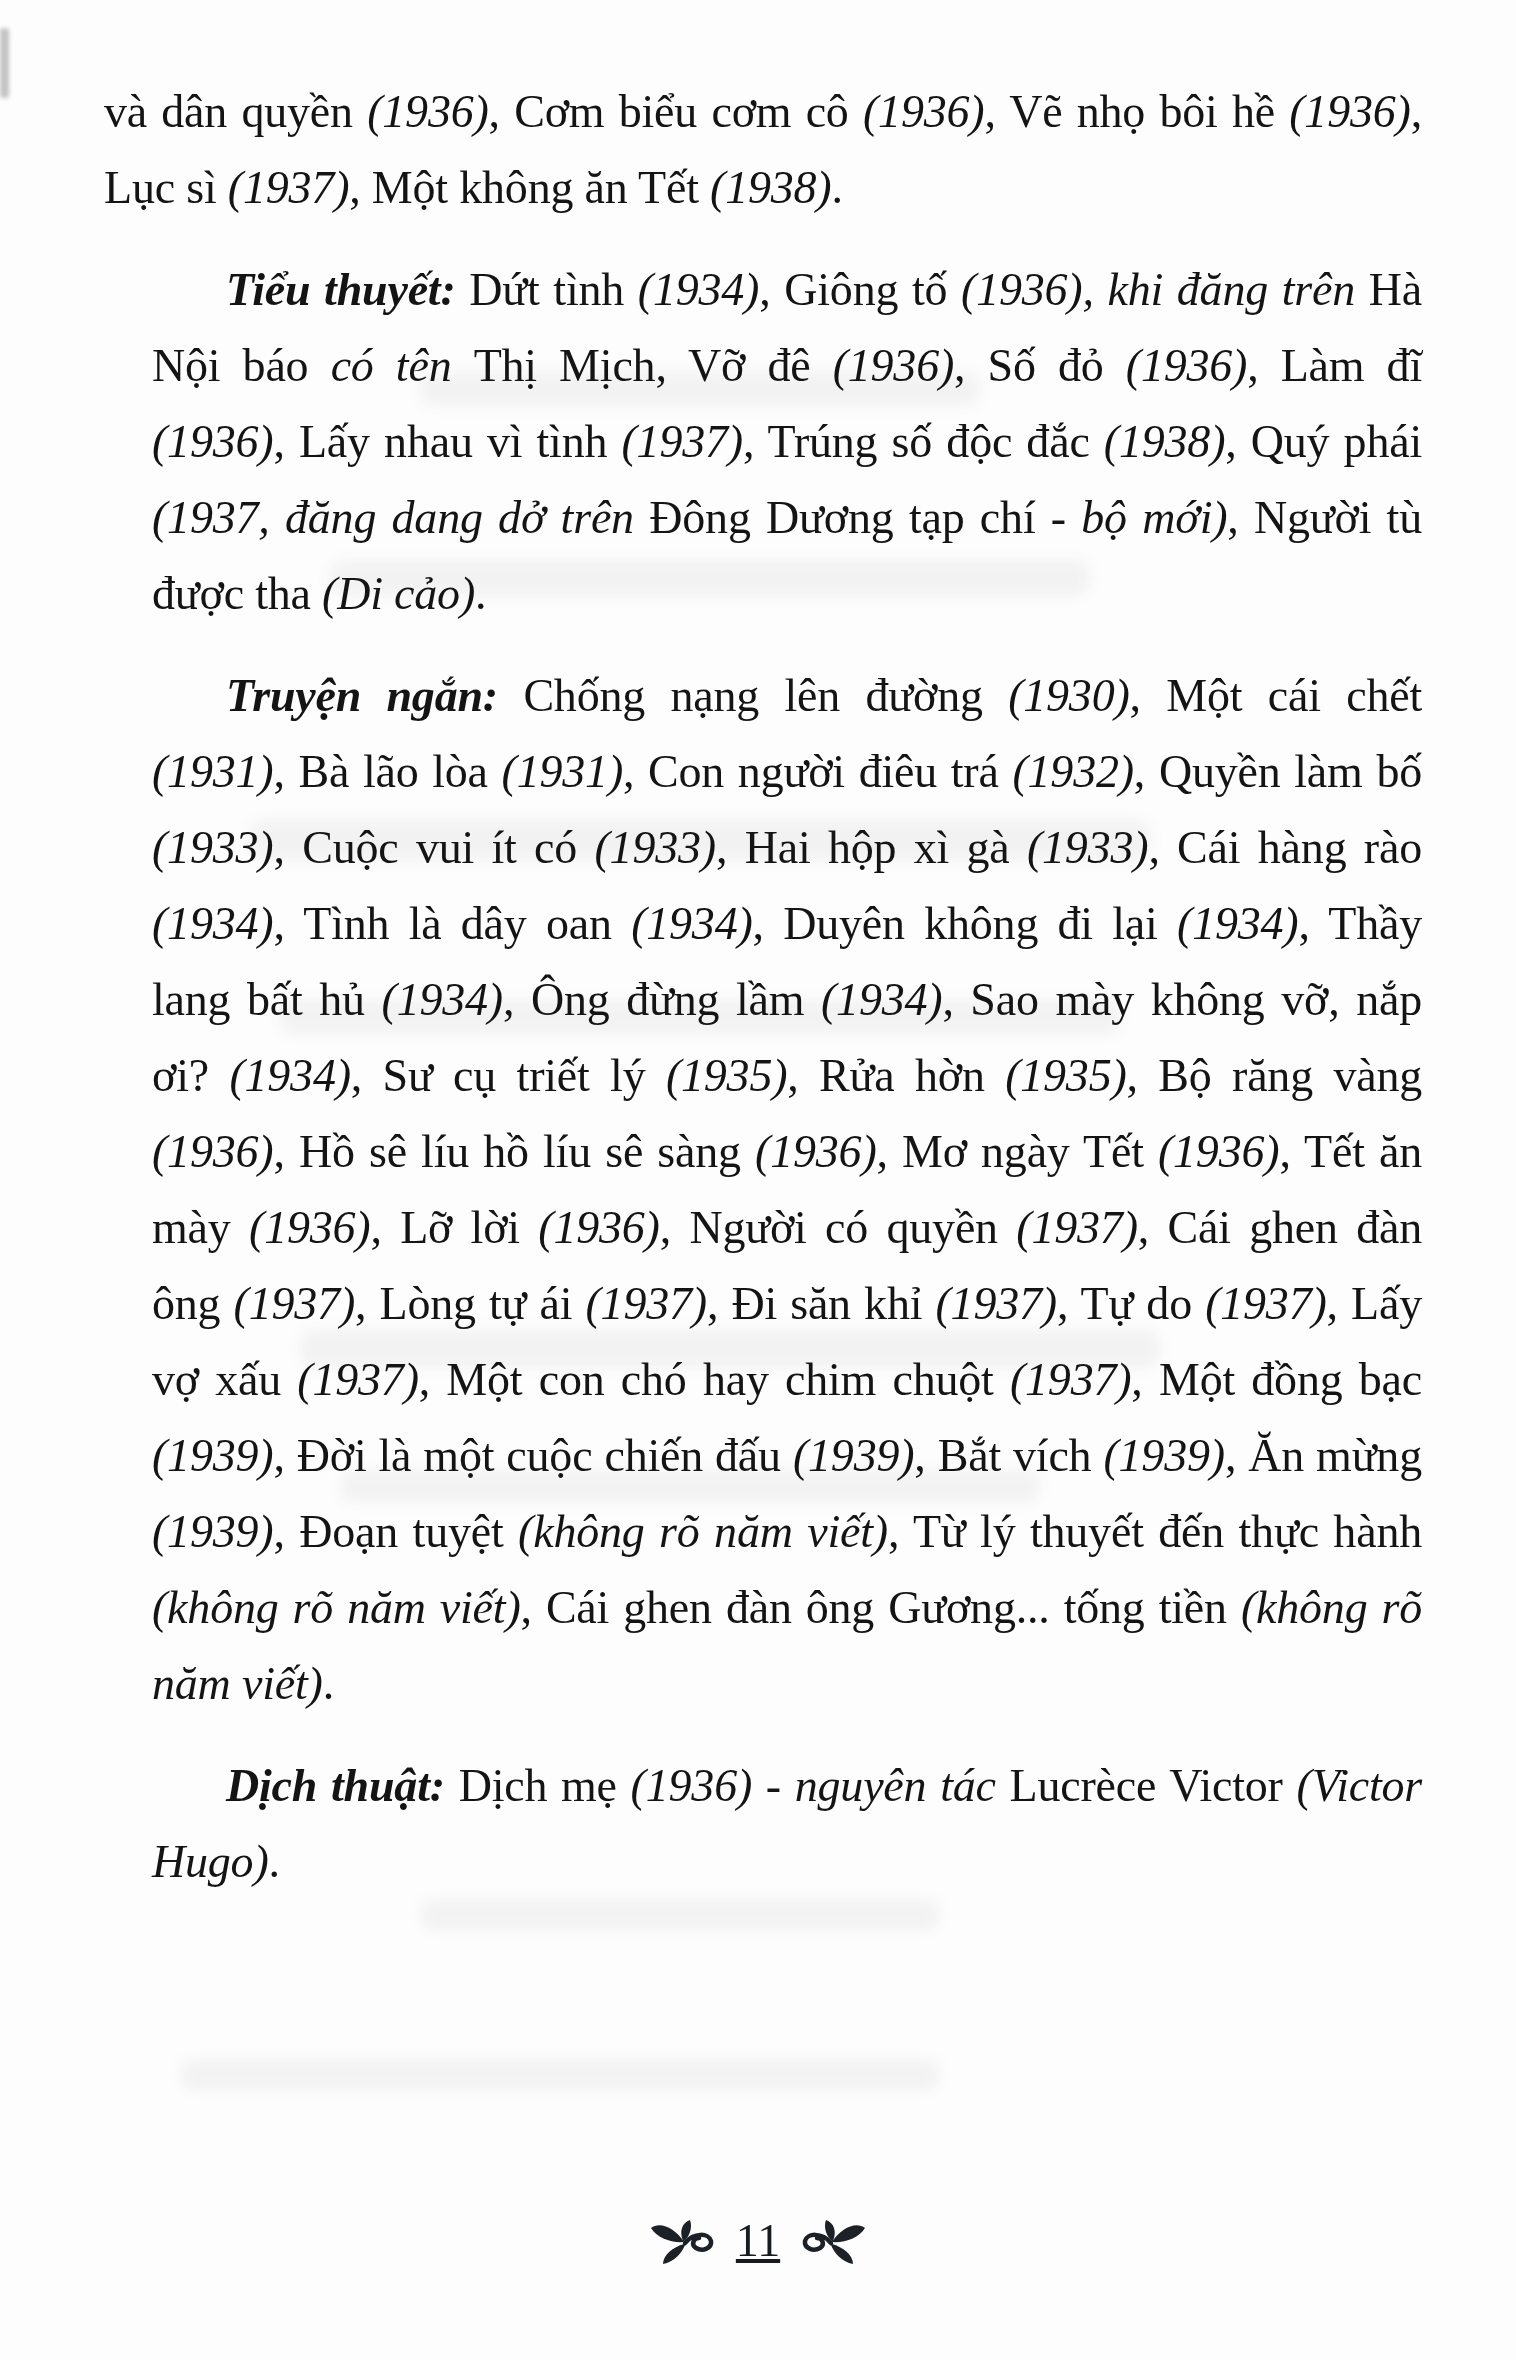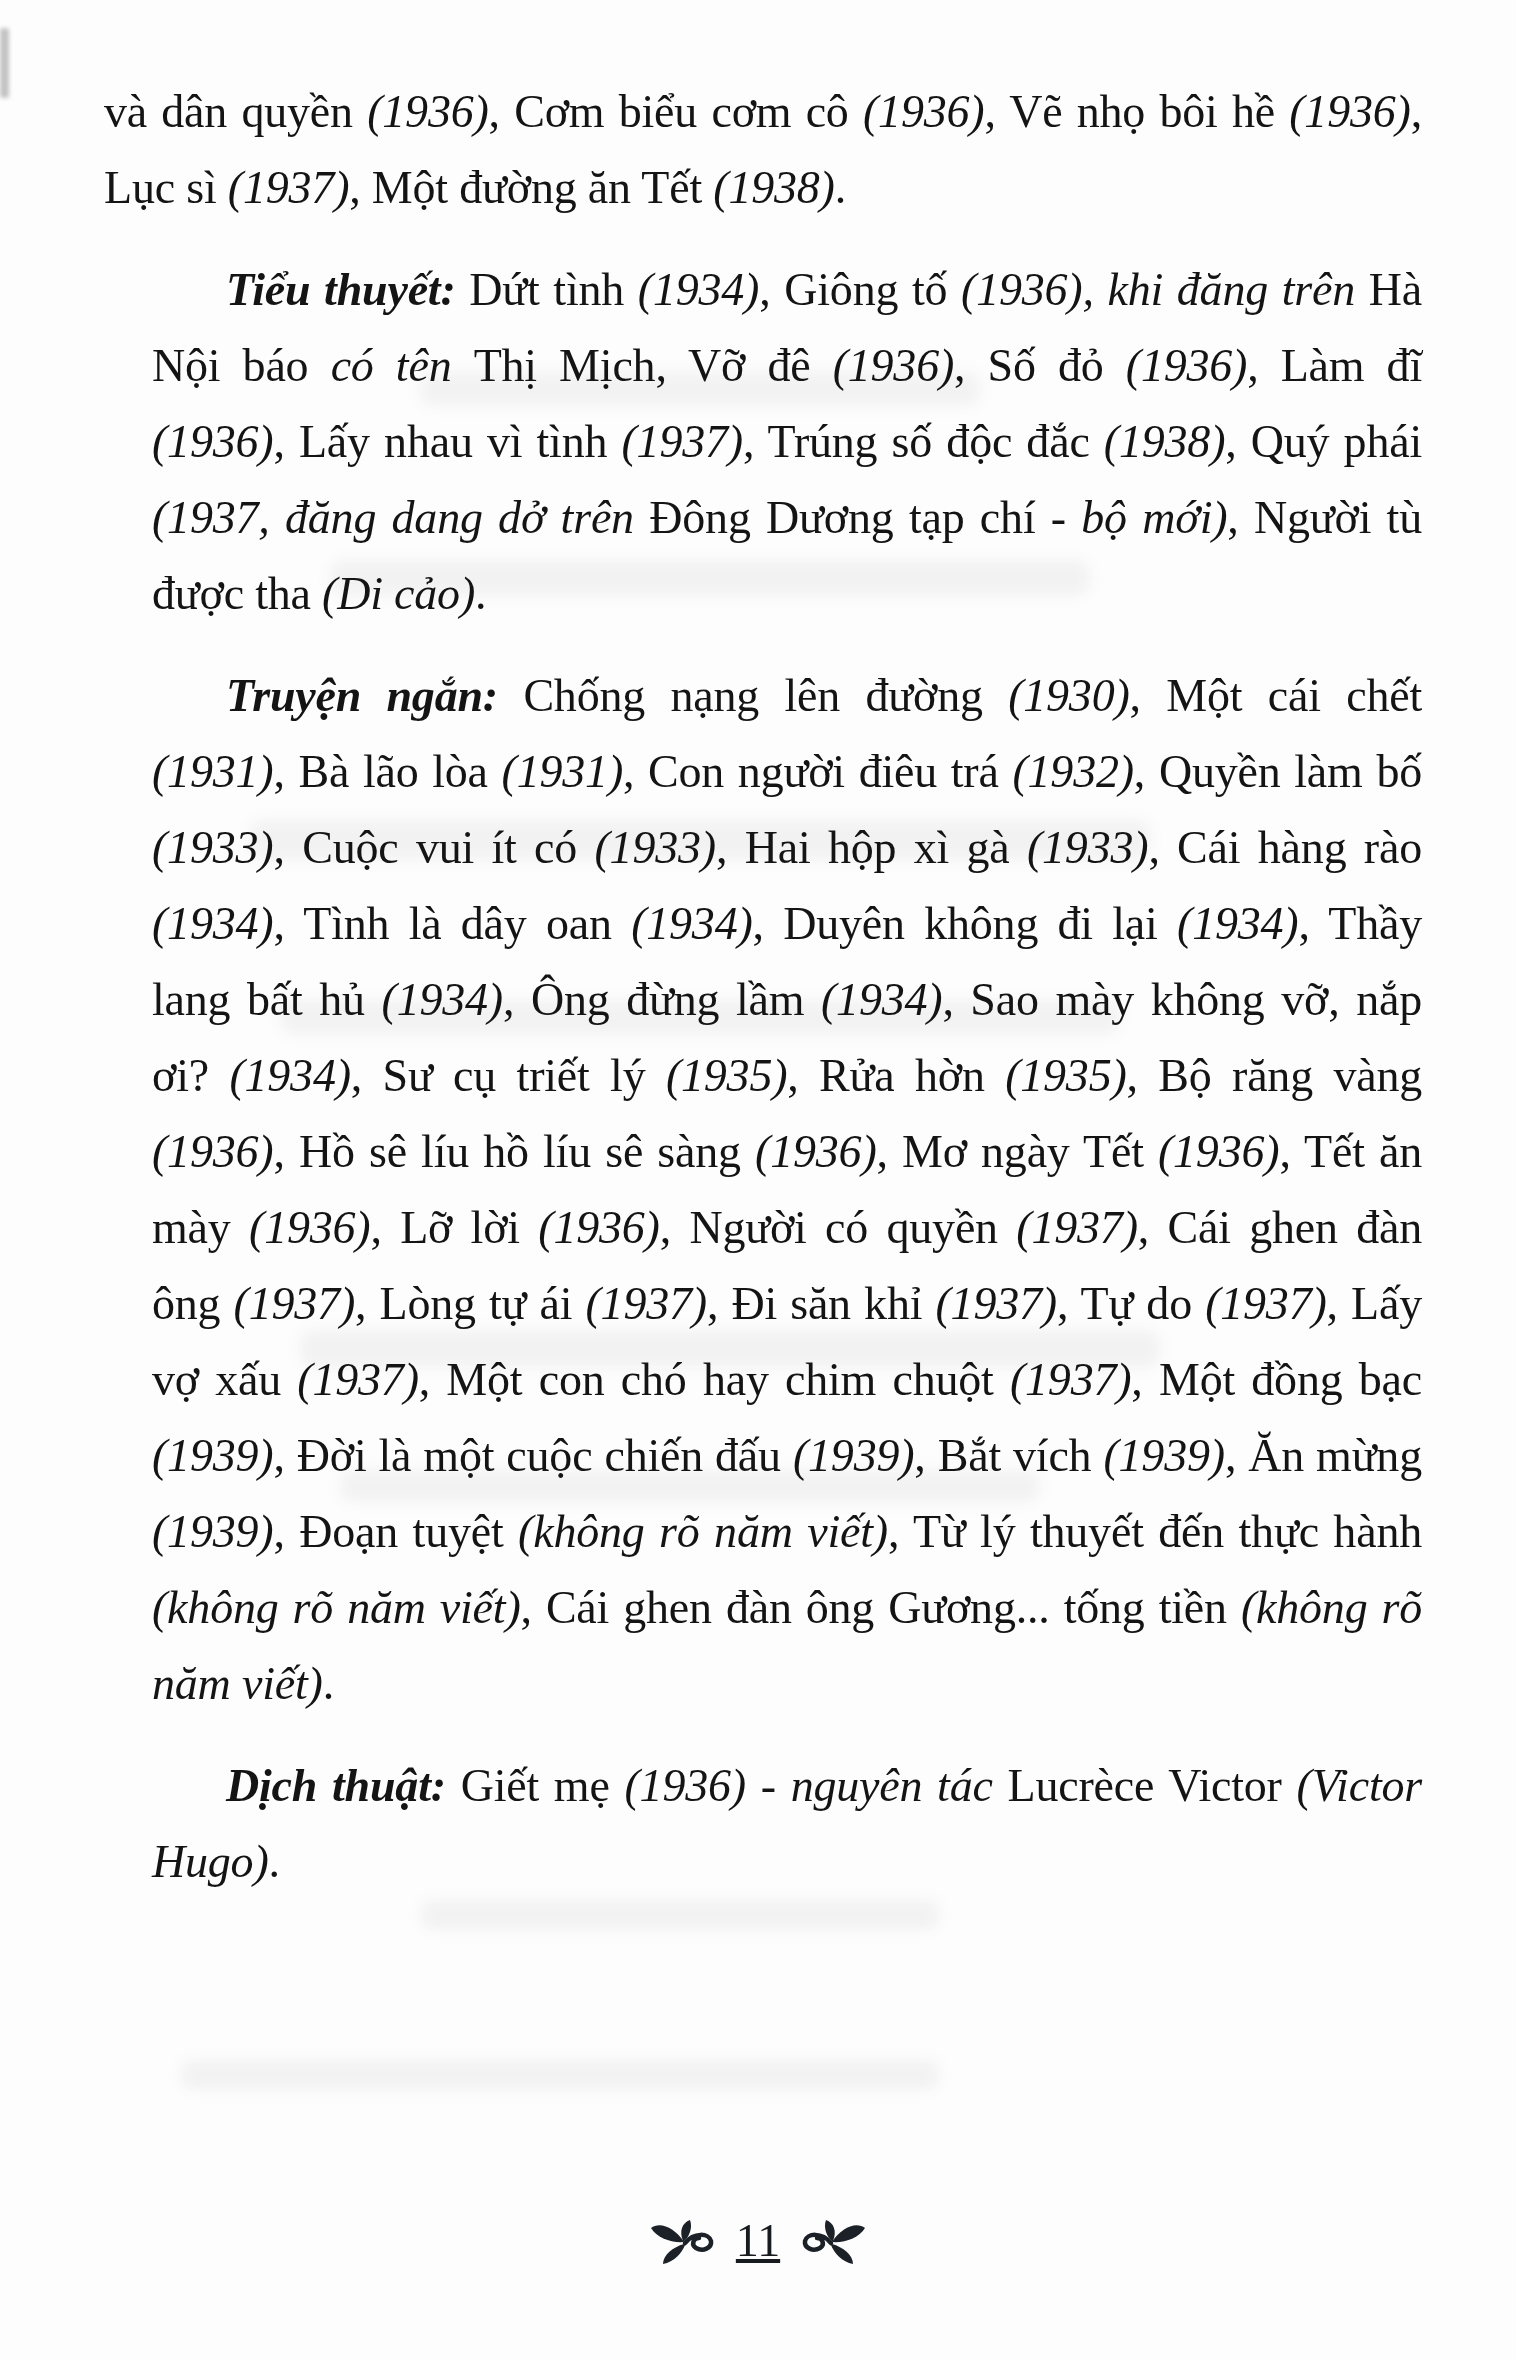--- a/index.html
+++ b/index.html
@@ -91,24 +91,24 @@
   <div class="smudge" style="left:420px; top:372px; width:560px; height:34px;"></div>
   <div class="smudge" style="left:330px; top:560px; width:760px; height:36px;"></div>
   <div class="smudge" style="left:250px; top:820px; width:900px; height:40px;"></div>
   <div class="smudge" style="left:280px; top:1000px; width:840px; height:34px;"></div>
   <div class="smudge" style="left:300px; top:1330px; width:860px; height:38px;"></div>
   <div class="smudge" style="left:340px; top:1470px; width:700px; height:32px;"></div>
   <div class="smudge" style="left:420px; top:1900px; width:520px; height:30px;"></div>
   <div class="smudge" style="left:180px; top:2060px; width:760px; height:30px;"></div>
 
   <main class="text-block">
-      <p class=""><span class="n">và dân quyền </span><span class="i">(1936)</span><span class="n">, Cơm biểu cơm cô </span><span class="i">(1936)</span><span class="n">, Vẽ nhọ bôi hề </span><span class="i">(1936)</span><span class="n">, Lục sì </span><span class="i">(1937)</span><span class="n">, Một đường ăn Tết </span><span class="i">(1938)</span><span class="n">.</span></p>
+      <p class=""><span class="n">và dân quyền </span><span class="i">(1936)</span><span class="n">, Cơm biểu cơm cô </span><span class="i">(1936)</span><span class="n">, Vẽ nhọ bôi hề </span><span class="i">(1936)</span><span class="n">, Lục sì </span><span class="i">(1937)</span><span class="n">, Một không ăn Tết </span><span class="i">(1938)</span><span class="n">.</span></p>
       <p class="indent"><span class="bi">Tiểu thuyết: </span><span class="n">Dứt tình </span><span class="i">(1934)</span><span class="n">, Giông tố </span><span class="i">(1936), khi đăng trên </span><span class="n">Hà Nội báo </span><span class="i">có tên </span><span class="n">Thị Mịch, Vỡ đê </span><span class="i">(1936)</span><span class="n">, Số đỏ </span><span class="i">(1936)</span><span class="n">, Làm đĩ </span><span class="i">(1936)</span><span class="n">, Lấy nhau vì tình </span><span class="i">(1937)</span><span class="n">, Trúng số độc đắc </span><span class="i">(1938)</span><span class="n">, Quý phái </span><span class="i">(1937, đăng dang dở trên </span><span class="n">Đông Dương tạp chí - </span><span class="i">bộ mới)</span><span class="n">, Người tù được tha </span><span class="i">(Di cảo)</span><span class="n">.</span></p>
       <p class="indent"><span class="bi">Truyện ngắn: </span><span class="n">Chống nạng lên đường </span><span class="i">(1930)</span><span class="n">, Một cái chết </span><span class="i">(1931)</span><span class="n">, Bà lão lòa </span><span class="i">(1931)</span><span class="n">, Con người điêu trá </span><span class="i">(1932)</span><span class="n">, Quyền làm bố </span><span class="i">(1933)</span><span class="n">, Cuộc vui ít có </span><span class="i">(1933)</span><span class="n">, Hai hộp xì gà </span><span class="i">(1933)</span><span class="n">, Cái hàng rào </span><span class="i">(1934)</span><span class="n">, Tình là dây oan </span><span class="i">(1934)</span><span class="n">, Duyên không đi lại </span><span class="i">(1934)</span><span class="n">, Thầy lang bất hủ </span><span class="i">(1934)</span><span class="n">, Ông đừng lầm </span><span class="i">(1934)</span><span class="n">, Sao mày không vỡ, nắp ơi? </span><span class="i">(1934)</span><span class="n">, Sư cụ triết lý </span><span class="i">(1935)</span><span class="n">, Rửa hờn </span><span class="i">(1935)</span><span class="n">, Bộ răng vàng </span><span class="i">(1936)</span><span class="n">, Hồ sê líu hồ líu sê sàng </span><span class="i">(1936)</span><span class="n">, Mơ ngày Tết </span><span class="i">(1936)</span><span class="n">, Tết ăn mày </span><span class="i">(1936)</span><span class="n">, Lỡ lời </span><span class="i">(1936)</span><span class="n">, Người có quyền </span><span class="i">(1937)</span><span class="n">, Cái ghen đàn ông </span><span class="i">(1937)</span><span class="n">, Lòng tự ái </span><span class="i">(1937)</span><span class="n">, Đi săn khỉ </span><span class="i">(1937)</span><span class="n">, Tự do </span><span class="i">(1937)</span><span class="n">, Lấy vợ xấu </span><span class="i">(1937)</span><span class="n">, Một con chó hay chim chuột </span><span class="i">(1937)</span><span class="n">, Một đồng bạc </span><span class="i">(1939)</span><span class="n">, Đời là một cuộc chiến đấu </span><span class="i">(1939)</span><span class="n">, Bắt vích </span><span class="i">(1939)</span><span class="n">, Ăn mừng </span><span class="i">(1939)</span><span class="n">, Đoạn tuyệt </span><span class="i">(không rõ năm viết)</span><span class="n">, Từ lý thuyết đến thực hành </span><span class="i">(không rõ năm viết)</span><span class="n">, Cái ghen đàn ông Gương... tống tiền </span><span class="i">(không rõ năm viết)</span><span class="n">.</span></p>
-      <p class="indent"><span class="bi">Dịch thuật: </span><span class="n">Giết mẹ </span><span class="i">(1936)</span><span class="n"> - </span><span class="i">nguyên tác </span><span class="n">Lucrèce Victor </span><span class="i">(Victor Hugo)</span><span class="n">.</span></p>
+      <p class="indent"><span class="bi">Dịch thuật: </span><span class="n">Dịch mẹ </span><span class="i">(1936)</span><span class="n"> - </span><span class="i">nguyên tác </span><span class="n">Lucrèce Victor </span><span class="i">(Victor Hugo)</span><span class="n">.</span></p>
     </main>
 
   <div class="footer">
     <span class="ornament">
       <svg width="72" height="48" viewBox="0 0 72 46" aria-hidden="true">
         <g fill="#1c2127">
           <path d="M36 23 C27 9 12 2 3 9 C9 19 23 24 36 23 Z"></path>
           <path d="M36 25 C25 28 15 36 15 45 C26 43 34 34 37 26 Z"></path>
           <path d="M35 22 C31 12 34 4 42 1 C45 9 41 18 36 22 Z"></path>
         </g>

